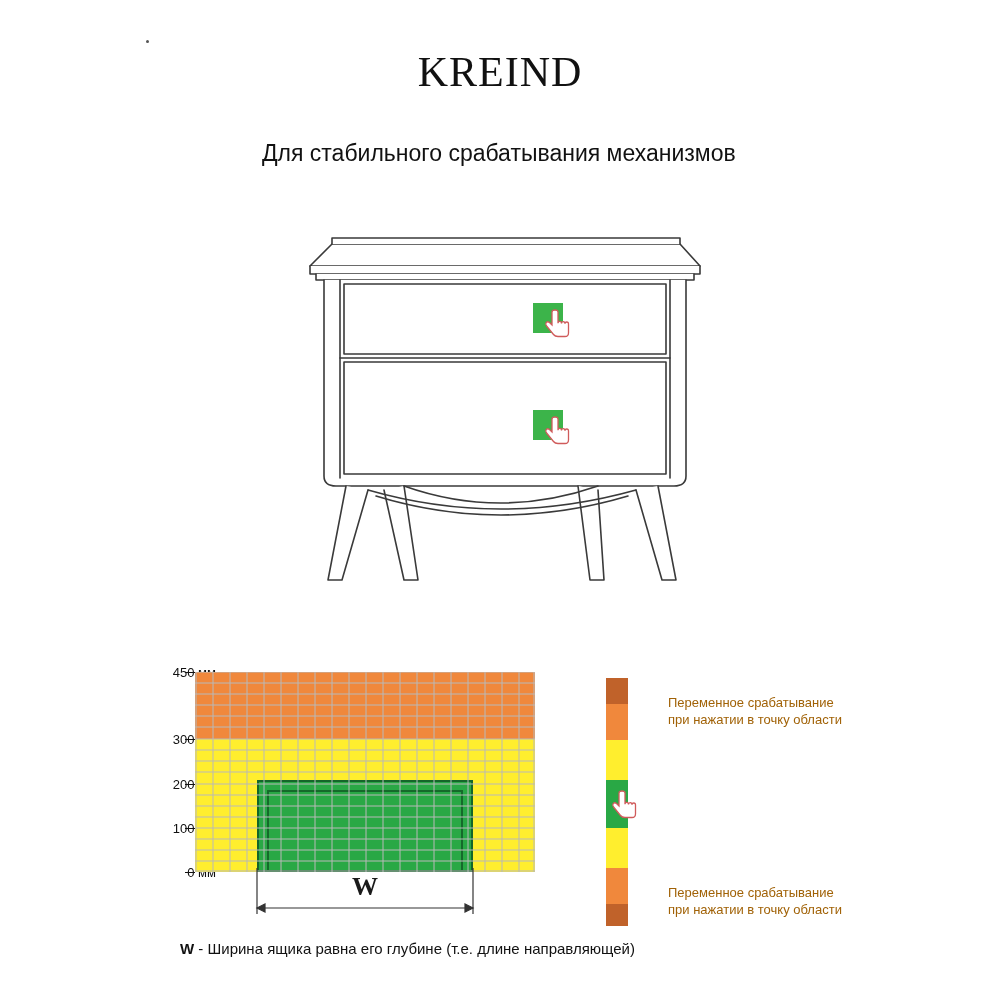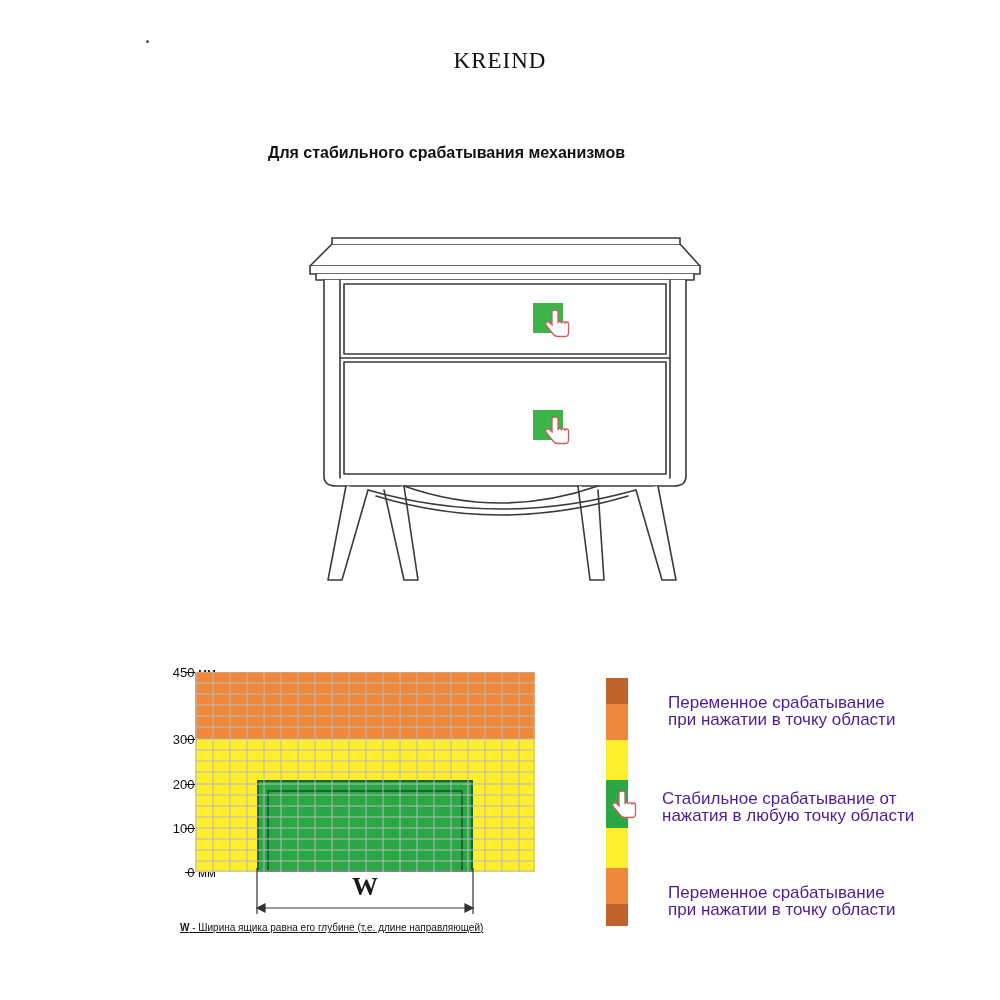--- a/index.html
+++ b/index.html
@@ -21,43 +21,42 @@
     height: 1000px;
   }
 
   
   .brand {
     position: absolute;
     top: 48px;
     left: 0;
     width: 1000px;
     text-align: center;
-    font-size: 23px;
+    font-size: 42px;
     letter-spacing: 1px;
     font-family: "Liberation Serif", serif;
     color: #111;
   }
   .subtitle {
     position: absolute;
     top: 88px;
     left: 0;
     width: 1000px;
     text-align: center;
     font-size: 22px;
     color: #111;
   }
   .intro {
     position: absolute;
     top: 138px;
-    left: 268px;
+    left: 262px;
     width: 520px;
-    font-size: 16px;
+    font-size: 23px;
     line-height: 30px;
     color: #111;
-    font-weight: bold;
   }
   .intro div { white-space: nowrap; }
 
   .dot-mark {
     position: absolute;
     left: 146px;
     top: 40px;
     width: 3px;
     height: 3px;
     background: #555;
@@ -164,25 +163,24 @@
     top: 200px;
     width: 340px;
     text-align: center;
     font-size: 26px;
     font-weight: bold;
     font-family: "Liberation Serif", serif;
   }
   .wnote {
     position: absolute;
     left: 40px;
-    top: 250px;
-    font-size: 10px;
+    top: 268px;
+    font-size: 15px;
     color: #111;
     white-space: nowrap;
-    text-decoration: underline;
   }
   .wnote b { font-weight: bold; }
 
   
   .legend {
     position: absolute;
     left: 606px;
     top: 678px;
     width: 320px;
     height: 248px;
@@ -190,23 +188,23 @@
   .legend-bar {
     position: absolute;
     left: 0;
     top: 0;
     width: 22px;
     height: 248px;
   }
   .legend-seg { position: absolute; left: 0; width: 22px; }
   .legend-text {
     position: absolute;
-    font-size: 17px;
+    font-size: 13px;
     line-height: 17px;
-    color: #4c1d95;
+    color: #a16207;
   }
   .legend-hand {
     position: absolute;
     left: 4px;
     top: 110px;
     width: 34px;
     height: 34px;
   }
 
   .cursor-svg { display: block; }
@@ -376,24 +374,20 @@
       <svg class="cursor-svg" width="34" height="34" viewBox="0 0 34 34">
         <path d="M9 5 L9 18 L6.5 15.5 Q4.5 14 3.2 15.6 Q2 17.2 3.6 19 L10.5 27.5 Q12 29.5 15 29.5 L22 29.5 Q25.5 29.5 25.5 26 L25.5 17 Q25.5 15 23.8 15 Q22 15 22 16.8 Q22 14.6 20.2 14.6 Q18.5 14.6 18.5 16.5 Q18.5 14.4 16.7 14.4 Q15 14.4 15 16.2 L15 5 Q15 3 12 3 Q9 3 9 5 Z" fill="#ffffff" stroke="#d05b5b" stroke-width="1.3"></path>
       </svg>
     </div>
 
     <div class="legend-text" style="left:62px; top:16px;">
       <div>Переменное срабатывание</div>
       <div>при нажатии в точку области</div>
     </div>
 
-    <div class="legend-text" style="left:56px; top:112px;">
-      <div>Стабильное срабатывание от</div>
-      <div>нажатия в любую точку области</div>
-    </div>
 
     <div class="legend-text" style="left:62px; top:206px;">
       <div>Переменное срабатывание</div>
       <div>при нажатии в точку области</div>
     </div>
   </div>
 
 </div>
 
 </body></html>

